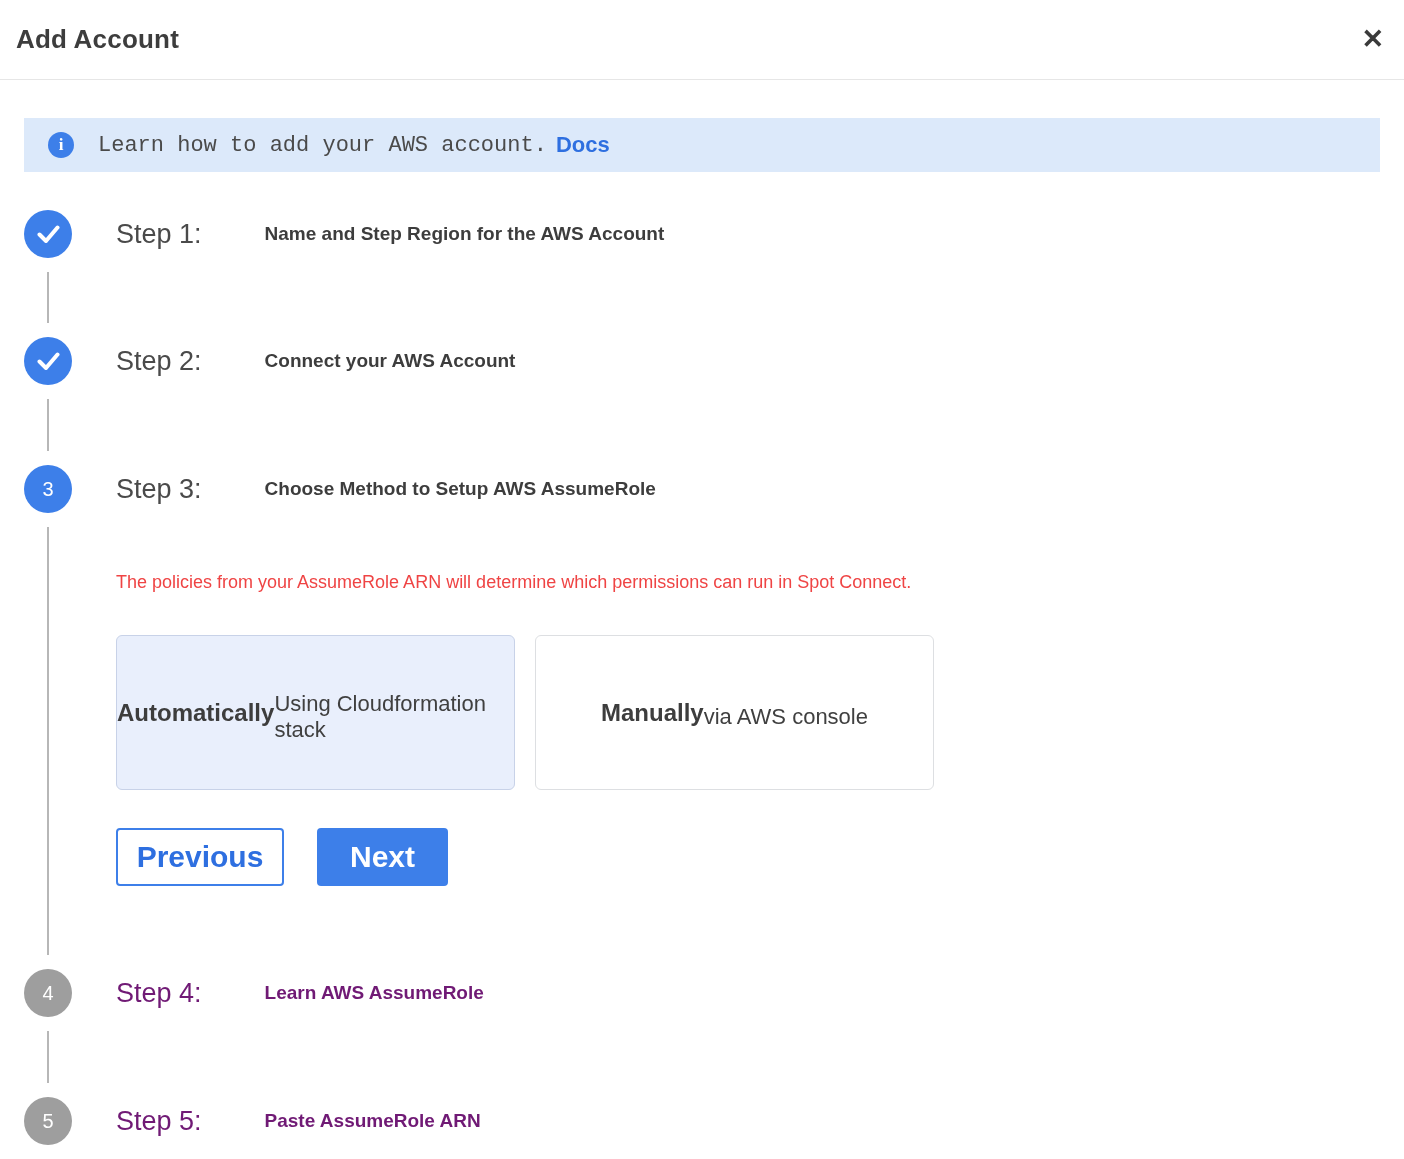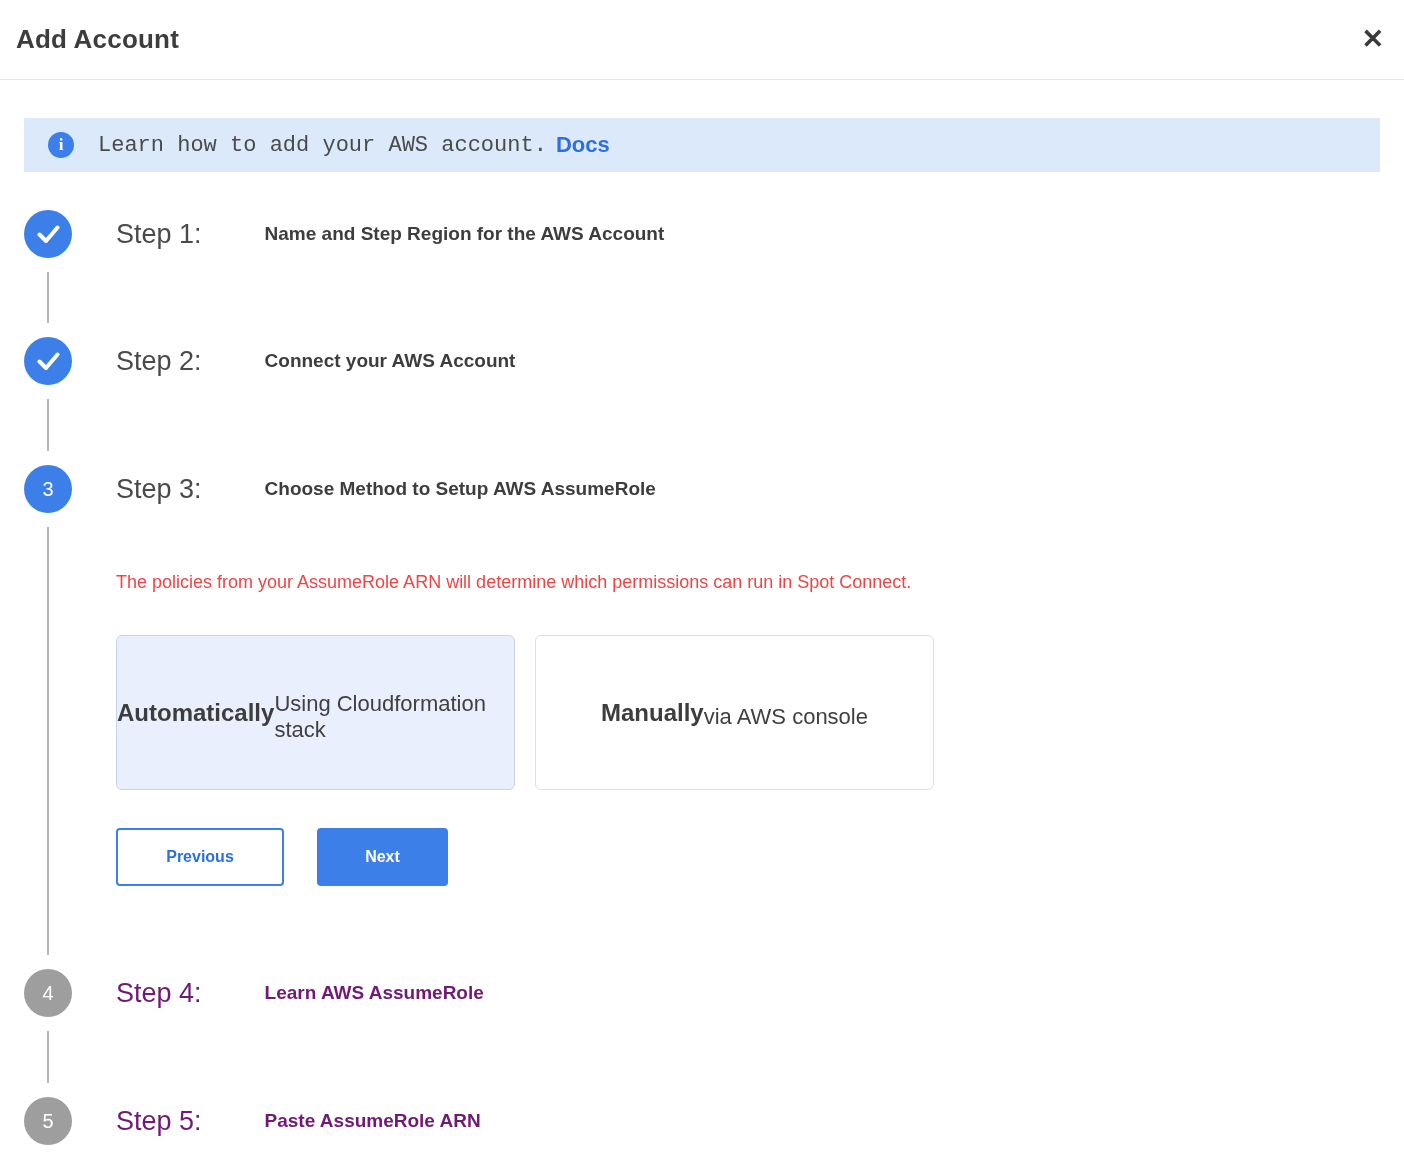--- a/index.html
+++ b/index.html
@@ -77,21 +77,21 @@
     cursor: pointer;
   }
   .option-card.selected { background: #e9effc; border-color: #c8d2e8; }
   .option-title { font-size: 24px; font-weight: 700; color: #3d3d3d; }
   .option-subtitle { margin-top: 9px; font-size: 22px; color: #404040; }
 
   .button-row { margin-top: 38px; display: flex; gap: 33px; }
   .btn {
     height: 58px; border-radius: 4px; cursor: pointer;
     font-family: "Liberation Sans", sans-serif;
-    font-size: 16px; font-weight: 700;
+    font-size: 30px; font-weight: 700;
     display: flex; align-items: center; justify-content: center;
   }
   .btn-secondary {
     width: 168px; background: #ffffff;
     border: 2px solid #3d7fe9; color: #2e6fe0;
   }
   .btn-primary {
     width: 131px; background: #3d7fe9;
     border: none; color: #ffffff;
   }

